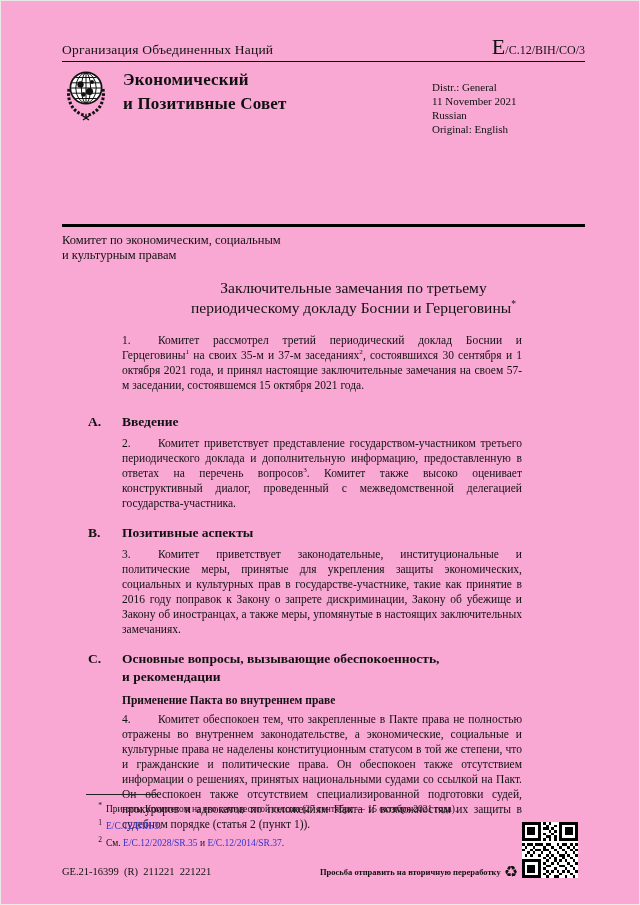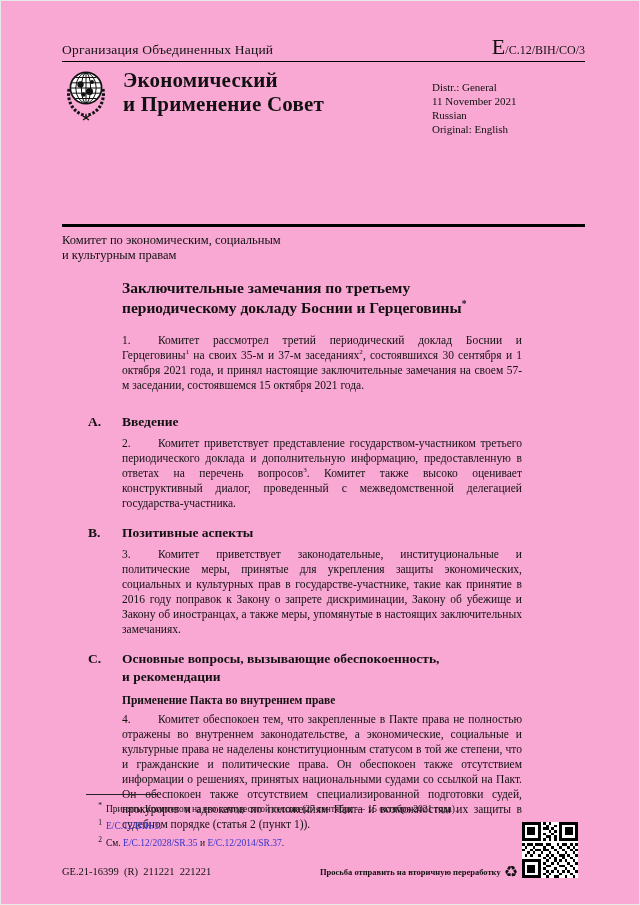--- a/index.html
+++ b/index.html
@@ -19,31 +19,31 @@
   .hdr-row1 {
     display:flex; justify-content:space-between; align-items:flex-end;
     border-bottom:1px solid #000; padding-bottom:3px;
   }
   .org-name { font-size:13.5px; letter-spacing:.2px; }
   .doc-symbol { font-size:12px; white-space:nowrap; }
   .doc-symbol .big-e { font-size:22px; line-height:1; }
   .hdr-row2 { display:flex; margin-top:4px; }
   .emblem-wrap { width:48px; margin-top:2px; flex:none; }
   .council-title {
-    margin-left:13px; font-weight:bold; font-size:21px; line-height:24px;
+    margin-left:13px; font-weight:bold; font-size:17px; line-height:24px;
     letter-spacing:.2px; padding-top:2px;
   }
   .distr-block {
     margin-left:auto; width:153px; font-size:11px; line-height:14px; padding-top:14px;
   }
   
   .thick-rule { height:2.5px; background:#000; margin-top:88px; }
   
   .committee { margin-top:6px; font-weight:normal; font-size:12.5px; line-height:15.5px; }
-  .doc-title { margin:14px 0 0 60px; font-weight:bold; font-size:15.5px; line-height:20px; }
+  .doc-title { margin:14px 0 0 60px; font-weight:normal; font-size:15.5px; line-height:20px;text-align:center; }
   sup { font-size:.62em; vertical-align:super; line-height:0; }
   .para {
     margin-left:60px; width:400px; font-size:11.5px; line-height:15px;
     text-align:justify;
   }
   .pnum { display:inline-block; width:36px; }
   .p1 { margin-top:15px; }
   .p2, .p3 { margin-top:5px; }
   .p4 { margin-top:6px; }
   .section { display:flex; margin-top:20px; font-weight:bold; font-size:13.5px; line-height:18px; }
@@ -104,21 +104,21 @@
           <circle cx="21.5" cy="26.5" r="2.2"></circle>
           <circle cx="30" cy="14" r="2"></circle>
         </g>
         <path d="M7 21 C4.5 35 13 46 24 47.5" fill="none" stroke="#111" stroke-width="3.1" stroke-dasharray="2.6 1.7"></path>
         <path d="M41 21 C43.5 35 35 46 24 47.5" fill="none" stroke="#111" stroke-width="3.1" stroke-dasharray="2.6 1.7"></path>
         <path d="M21 48 l6 4 M27 48 l-6 4" stroke="#111" stroke-width="1.4"></path>
       </svg>
     </span>
     <div class="council-title">
       <div>Экономический</div>
-      <div>и Применение Совет</div>
+      <div>и Позитивные Совет</div>
     </div>
     <div class="distr-block">
       <div>Distr.: General</div>
       <div>11 November 2021</div>
       <div>Russian</div>
       <div>Original: English</div>
     </div>
   </div>
 
   <div class="thick-rule"></div>

